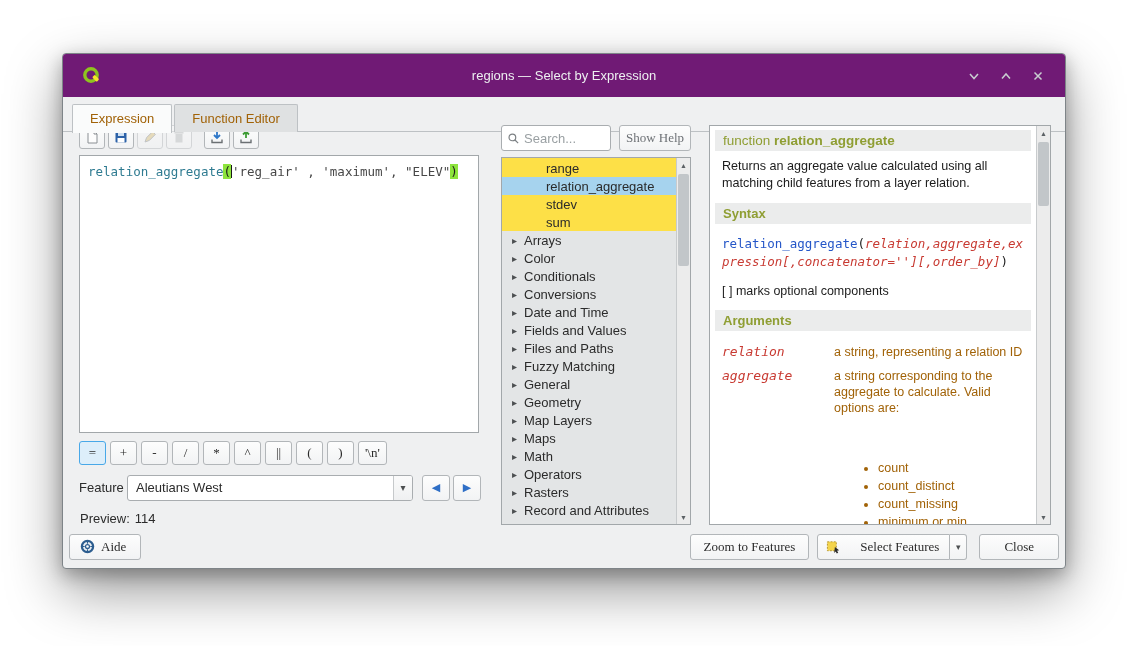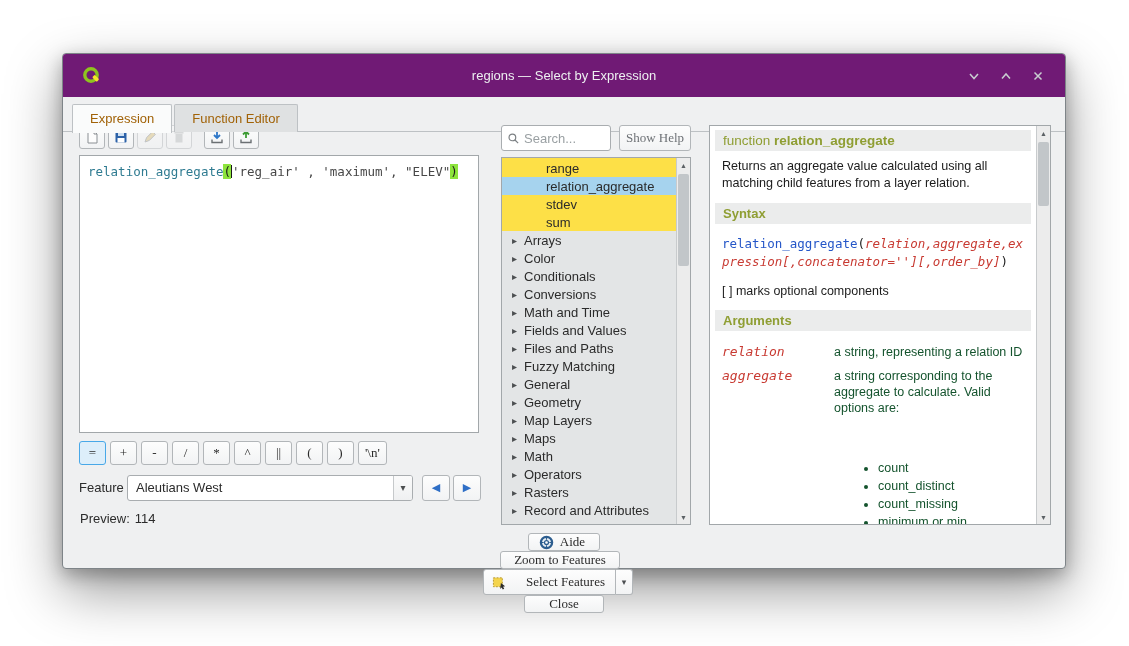--- a/index.html
+++ b/index.html
@@ -140,27 +140,27 @@
   .syn-params{ color:#c83a32; font-style:italic; }
   .opt-note{ margin:13px 12px 0; font-size:12.5px; color:#1c1c1c; }
   .args-grid{
     margin:13px 12px 0; display:grid; grid-template-columns:104px 1fr;
     column-gap:8px; row-gap:7px;
   }
   .arg-name{
     font-family:"DejaVu Sans Mono", monospace; font-style:italic;
     color:#c83a32; font-size:13px;
   }
-  .arg-desc{ font-size:12.5px; line-height:1.3; color:#14532d; }
+  .arg-desc{ font-size:12.5px; line-height:1.3; color:#a16207; }
   .agg-options{ margin:44px 0 0 30px; padding-left:14px; font-size:12.5px; line-height:1.28; }
   .agg-options li{ margin-bottom:2px; }
   
   .footer{
     position:absolute; left:6px; right:6px; bottom:8px; height:27px;
-    display:flex; align-items:center;flex-direction:column;
+    display:flex; align-items:center;
   }
   .aide-btn{ height:26px; padding:0 14px 0 10px; gap:6px; }
   .footer .spacer{ flex:1; }
   .zoom-btn{ height:26px; padding:0 13px; margin-right:8px; }
   .select-split{ display:flex; margin-right:12px; }
   .select-main{ height:26px; padding:0 10px 0 8px; gap:19px; border-radius:3px 0 0 3px; }
   .select-arrow{ height:26px; width:17px; border-left:none; border-radius:0 3px 3px 0; font-size:9px; color:#4c4f51; }
   .close-btn{ height:26px; padding:0 24px; }
 </style>
 </head>
@@ -312,21 +312,21 @@
       <div class="trow group">
           <span class="arrow">▸</span>
           <span>Conditionals</span>
         </div>
       <div class="trow group">
           <span class="arrow">▸</span>
           <span>Conversions</span>
         </div>
       <div class="trow group">
           <span class="arrow">▸</span>
-          <span>Math and Time</span>
+          <span>Date and Time</span>
         </div>
       <div class="trow group">
           <span class="arrow">▸</span>
           <span>Fields and Values</span>
         </div>
       <div class="trow group">
           <span class="arrow">▸</span>
           <span>Files and Paths</span>
         </div>
       <div class="trow group">

